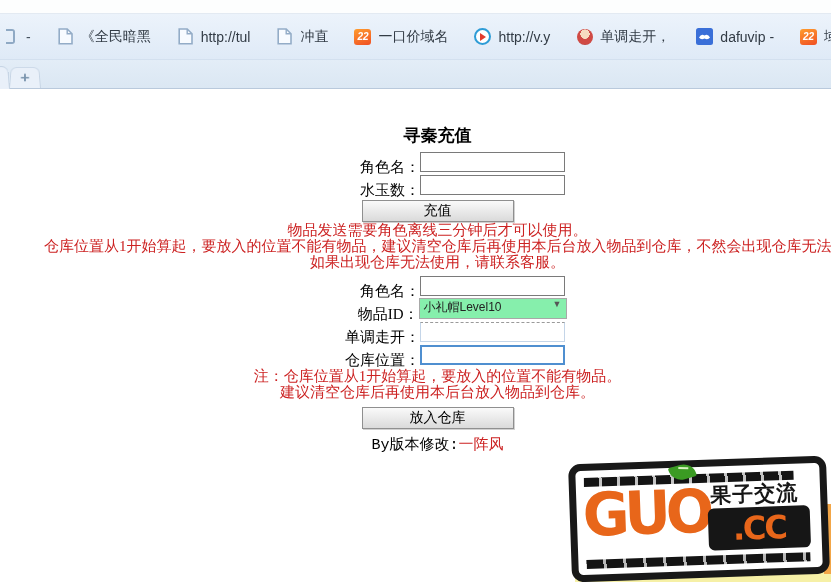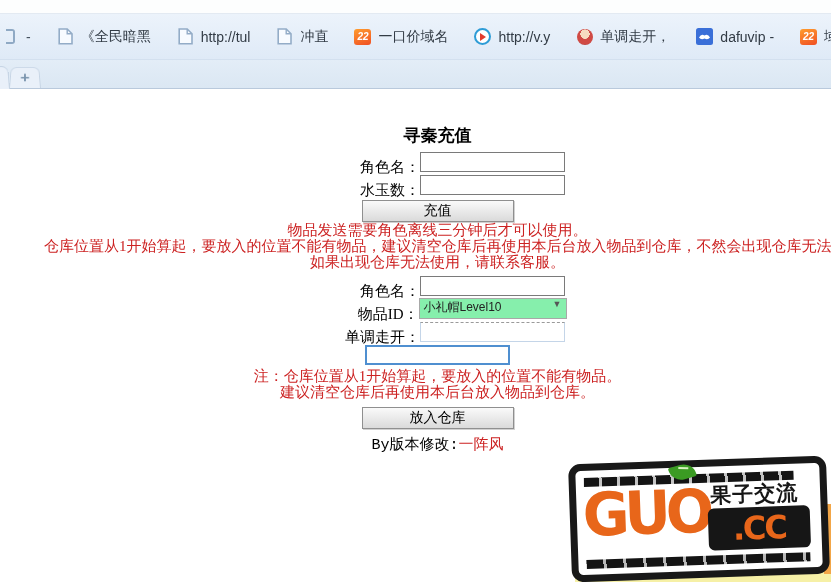--- a/index.html
+++ b/index.html
@@ -183,20 +183,21 @@
       <span class="sel">
         <span>小礼帽Level10</span>
         <span class="chev">▼</span>
       </span>
     </div>
     <div class="frow r-qty">
       <span class="lbl">单调走开：</span>
       <input type="text" style="">
     </div>
     <div class="frow r-slot">
+      <span class="lbl">仓库位置：</span>
       <input type="text" style="">
     </div>
 
     <p class="warn gap3">注：仓库位置从1开始算起，要放入的位置不能有物品。</p>
     <p class="warn">建议清空仓库后再使用本后台放入物品到仓库。</p>
 
     <button class="btn" style="margin-top:7px;">放入仓库</button>
 
     <div class="footer-line">
       <span>By版本修改:</span><span class="author">一阵风</span>

